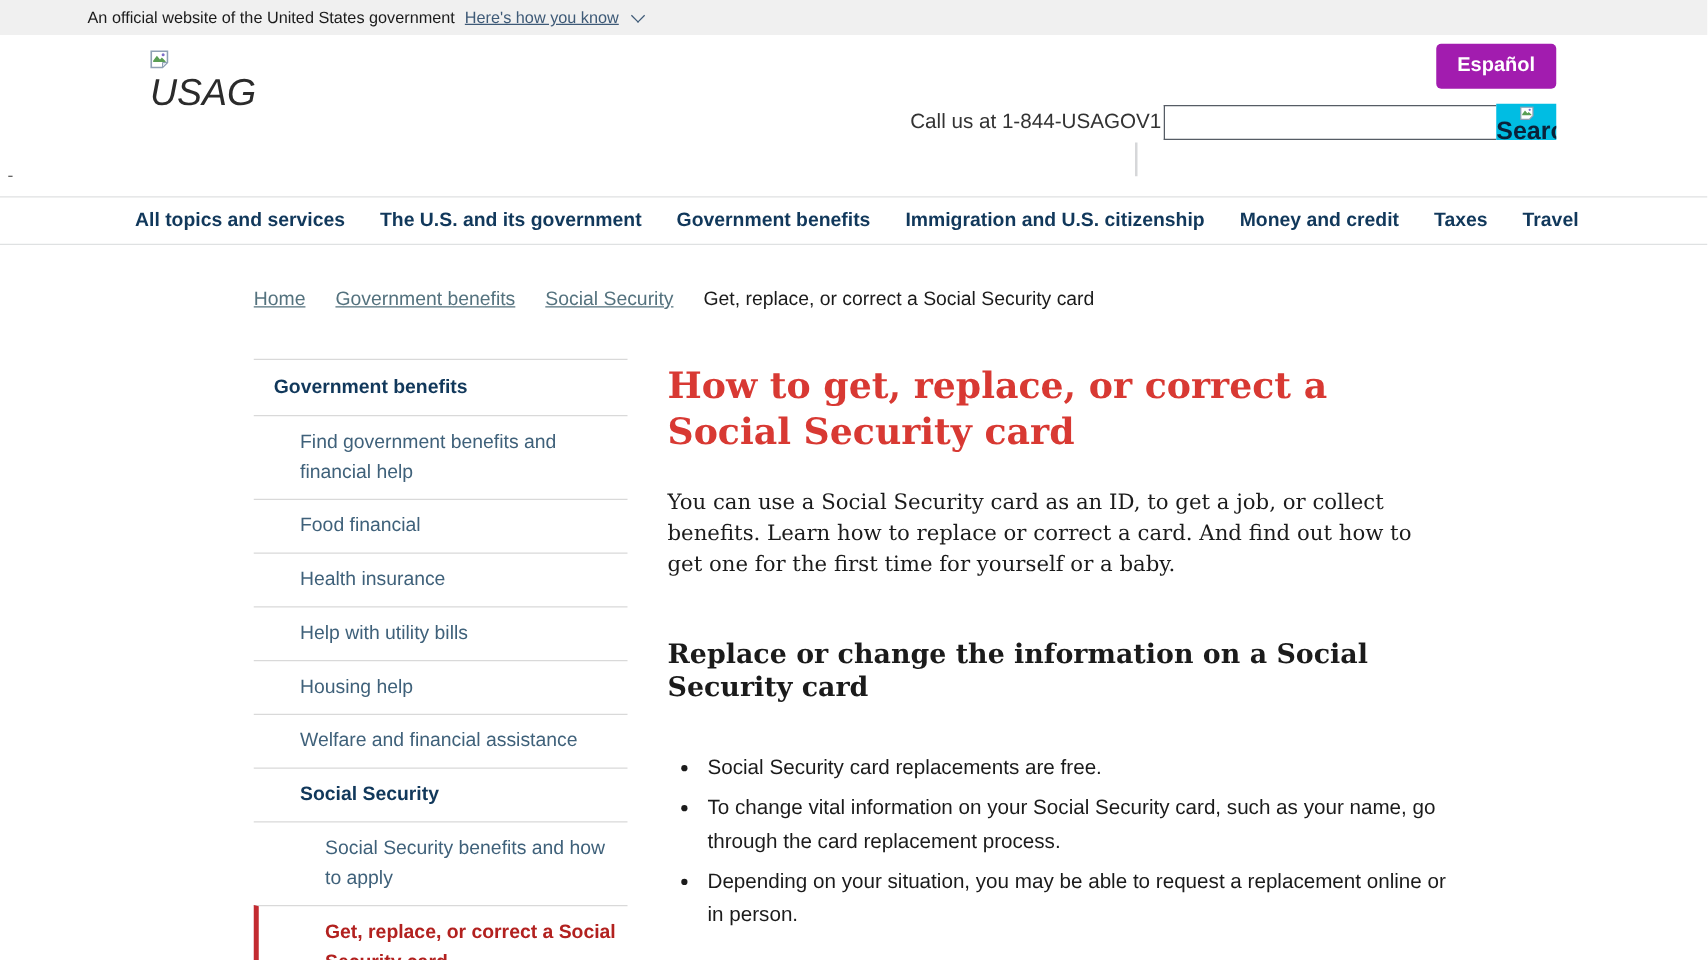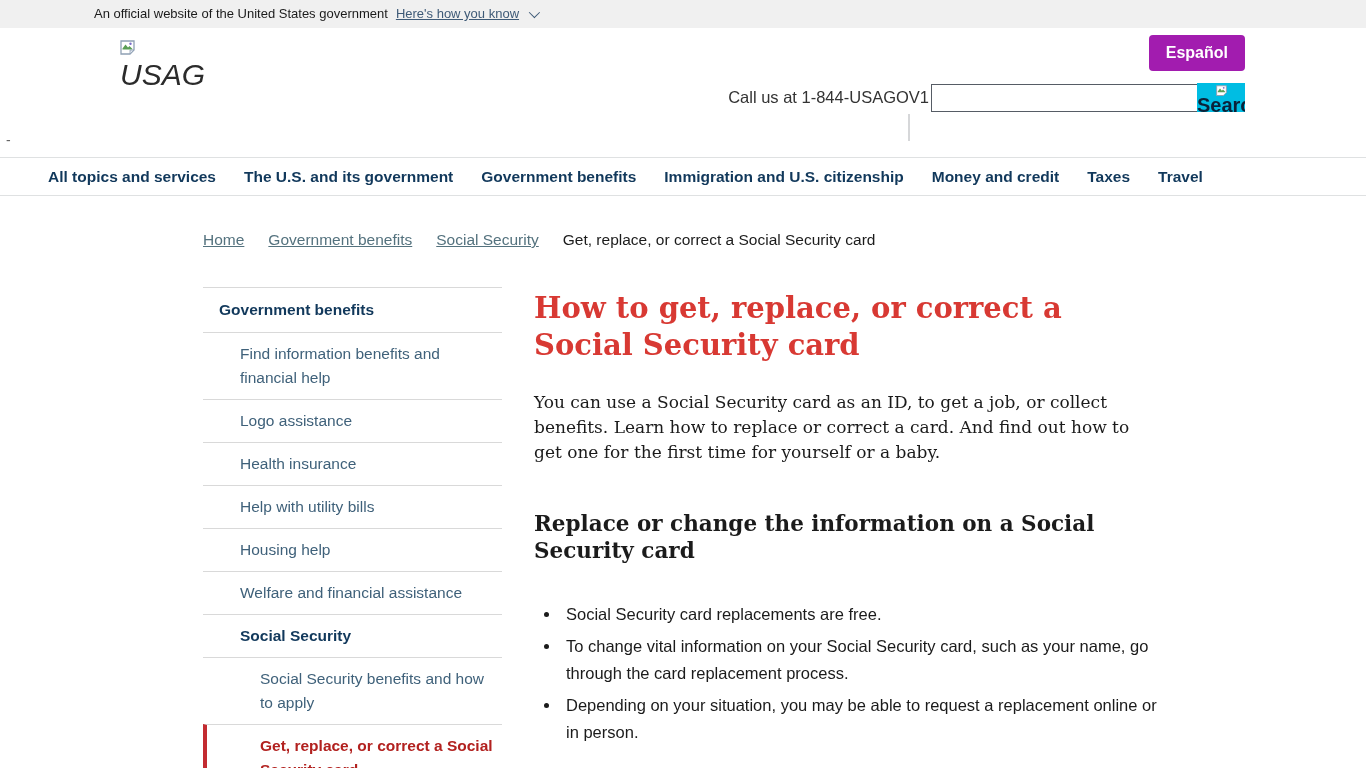--- a/index.html
+++ b/index.html
@@ -3,21 +3,21 @@
 <meta charset="utf-8">
 <style>
   * { margin: 0; padding: 0; box-sizing: border-box; }
   html, body { width: 1366px; height: 768px; overflow: hidden; background: #fff;
     font-family: "Liberation Sans", sans-serif; color: #1b1b1b; }
   .page { position: relative; width: 1366px; height: 768px; }
 
   
   .banner { position: absolute; top: 0; left: 0; width: 100%; height: 28px;
     background: #f0f0f0; font-size: 13px; line-height: 28px; }
-  .banner-inner { padding-left: 94px; display: flex; align-items: center; gap: 8px; height: 28px; }
+  .banner-inner { padding-left: 70px; display: flex; align-items: center; gap: 8px; height: 28px; }
   .banner-link { color: #3e5a77; text-decoration: underline; cursor: pointer; }
   .chev { display: inline-block; width: 8px; height: 8px; border-right: 1.5px solid #3e5a77;
     border-bottom: 1.5px solid #3e5a77; transform: rotate(45deg) translateY(-2px); margin-left: 2px; }
 
   
   .header { position: absolute; top: 28px; left: 0; width: 100%; height: 129px; background: #fff; }
   .logo { position: absolute; left: 120px; top: 12px; width: 84px; height: 66px; overflow: hidden; }
   .logo-alt { font-style: italic; font-size: 30px; color: #2b2b2b; white-space: nowrap; margin-top: 2px; }
   .logo-dash { position: absolute; left: 6px; top: 104px; color: #666; font-size: 14px; }
   .espanol-btn { position: absolute; right: 121px; top: 7px; background: #a21caf; color: #fff;
@@ -27,21 +27,21 @@
   .search-input { width: 266px; height: 28px; border: 1px solid #565c65; border-right: none;
     font-size: 15px; padding: 0 6px; outline: none; }
   .search-btn { width: 48px; height: 29px; background: #00bde3; border: none; cursor: pointer;
     overflow: hidden; text-align: center; padding-top: 2px; }
   .search-btn .alt { display: block; font-size: 20px; font-weight: bold; color: #0b2239; line-height: 16px; }
   .v-divider { position: absolute; left: 908px; top: 86px; width: 2px; height: 27px; background: #d6d7d9; }
 
   
   .nav { position: absolute; top: 157px; left: 0; width: 100%; height: 39px;
     border-top: 1px solid #dfe1e2; border-bottom: 1px solid #dfe1e2; background: #fff; }
-  .nav-inner { display: flex; gap: 28px; padding-left: 48px; height: 100%; align-items: center; }
+  .nav-inner { display: flex; gap: 28px; padding-left: 108px; height: 100%; align-items: center; }
   .nav-item { font-size: 15.5px; font-weight: bold; color: #11385b; white-space: nowrap; cursor: pointer; }
 
   
   .breadcrumb { position: absolute; top: 231px; left: 203px; display: flex; gap: 24px;
     font-size: 15.5px; }
   .crumb-link { color: #54727e; text-decoration: underline; cursor: pointer; }
   .crumb-current { color: #1b1b1b; }
 
   
   .sidebar { position: absolute; top: 287px; left: 203px; width: 299px; font-size: 15.5px; line-height: 24px; }
@@ -123,22 +123,22 @@
 
   <div class="breadcrumb">
     <span class="crumb-link">Home</span>
     <span class="crumb-link">Government benefits</span>
     <span class="crumb-link">Social Security</span>
     <span class="crumb-current">Get, replace, or correct a Social Security card</span>
   </div>
 
   <div class="sidebar">
     <div class="side-item side-head0">Government benefits</div>
-    <div class="side-item side-link1">Find information benefits and financial help</div>
-    <div class="side-item side-link1">Logo assistance</div>
+    <div class="side-item side-link1">Find government benefits and financial help</div>
+    <div class="side-item side-link1">Food financial</div>
     <div class="side-item side-link1">Health insurance</div>
     <div class="side-item side-link1">Help with utility bills</div>
     <div class="side-item side-link1">Housing help</div>
     <div class="side-item side-link1">Welfare and financial assistance</div>
     <div class="side-item side-head1">Social Security</div>
     <div class="side-item side-link2">Social Security benefits and how to apply</div>
     <div class="side-item side-active">Get, replace, or correct a Social Security card</div>
   </div>
 
   <div class="main">

